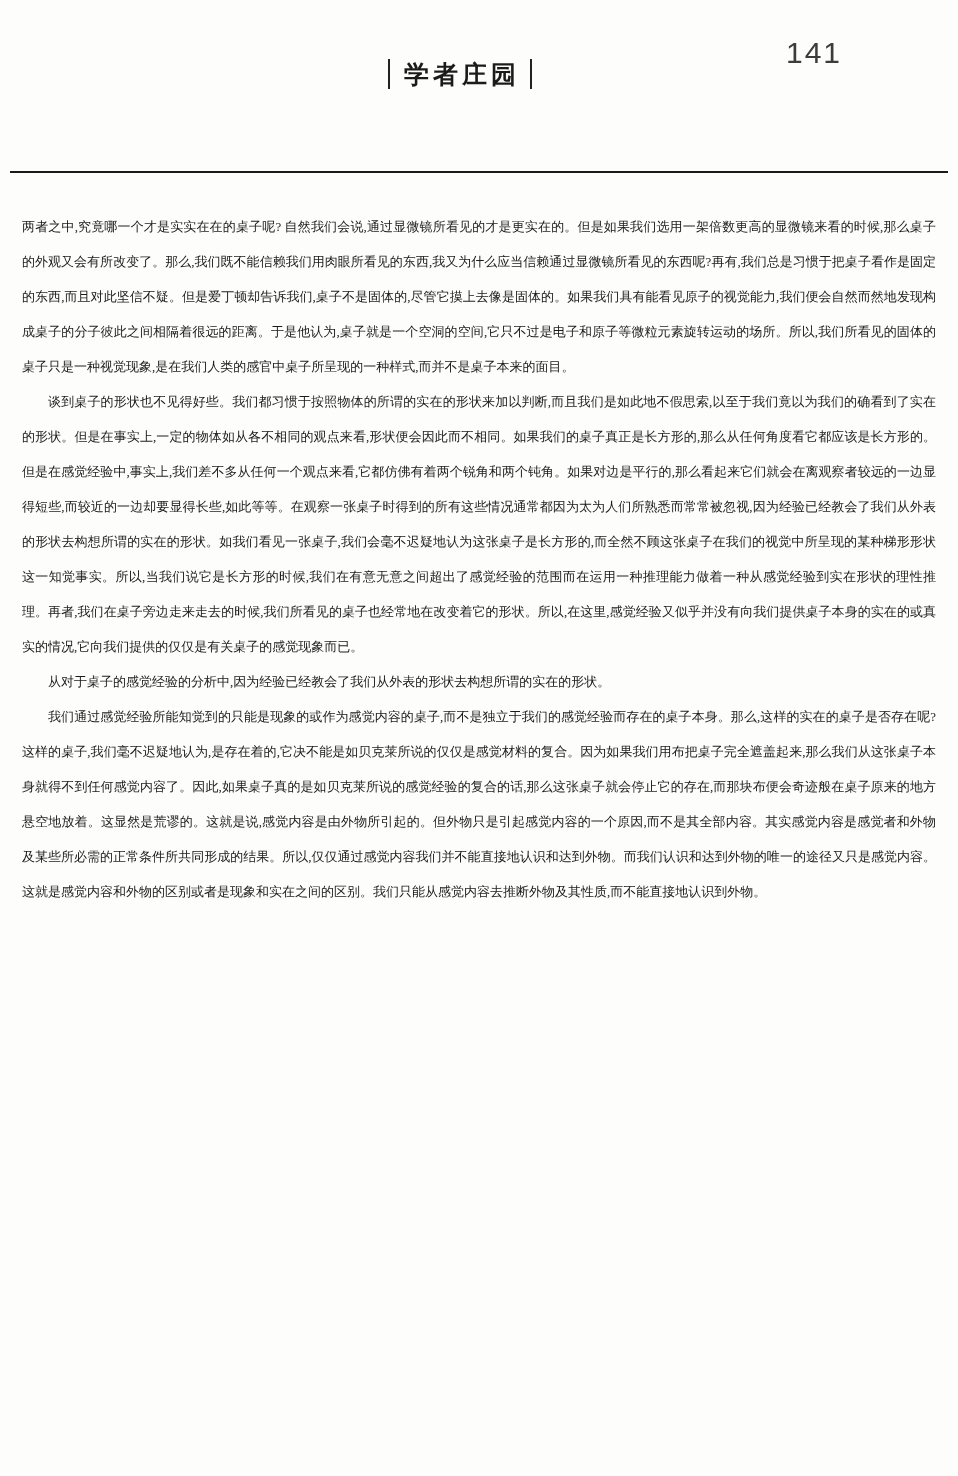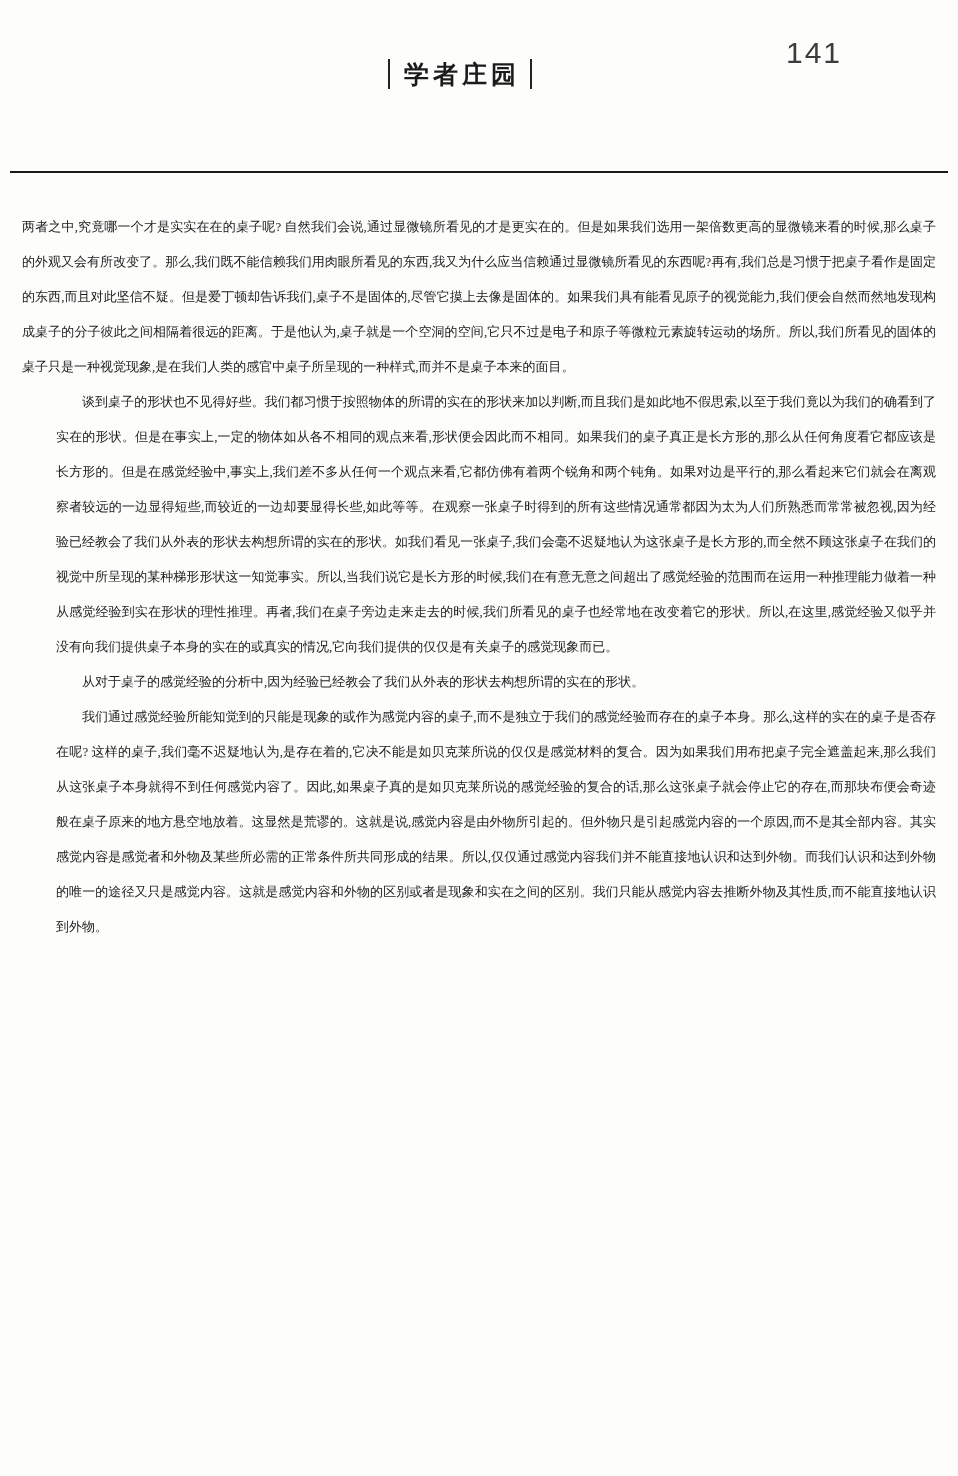--- a/index.html
+++ b/index.html
@@ -51,21 +51,21 @@
   .body-text {
     position: absolute;
     top: 209px;
     left: 22px;
     width: 914px;
     font-size: 13px;
     line-height: 35px;
     text-align: justify;
   }
   .body-text p { margin: 0; padding: 0; }
-  .body-text p.indent { text-indent: 2em; margin-left: 34px; }
+  .body-text p.indent { text-indent: 2em; }
 </style>
 </head>
 <body>
 
 <div class="page">
   <header class="page-header">
     <span class="section-title">学者庄园</span>
     <span class="page-number">141</span>
   </header>
 

